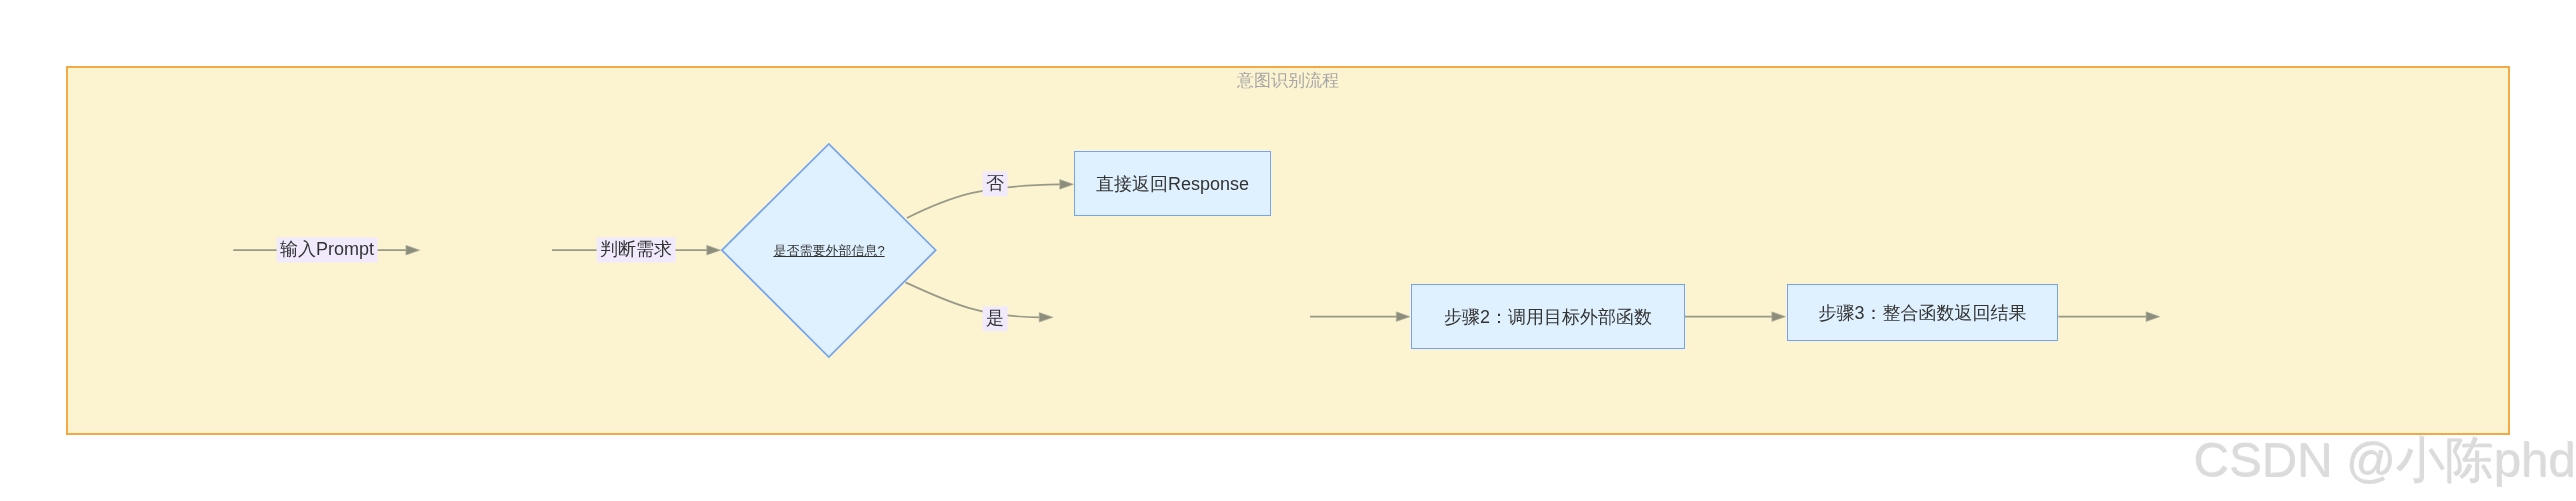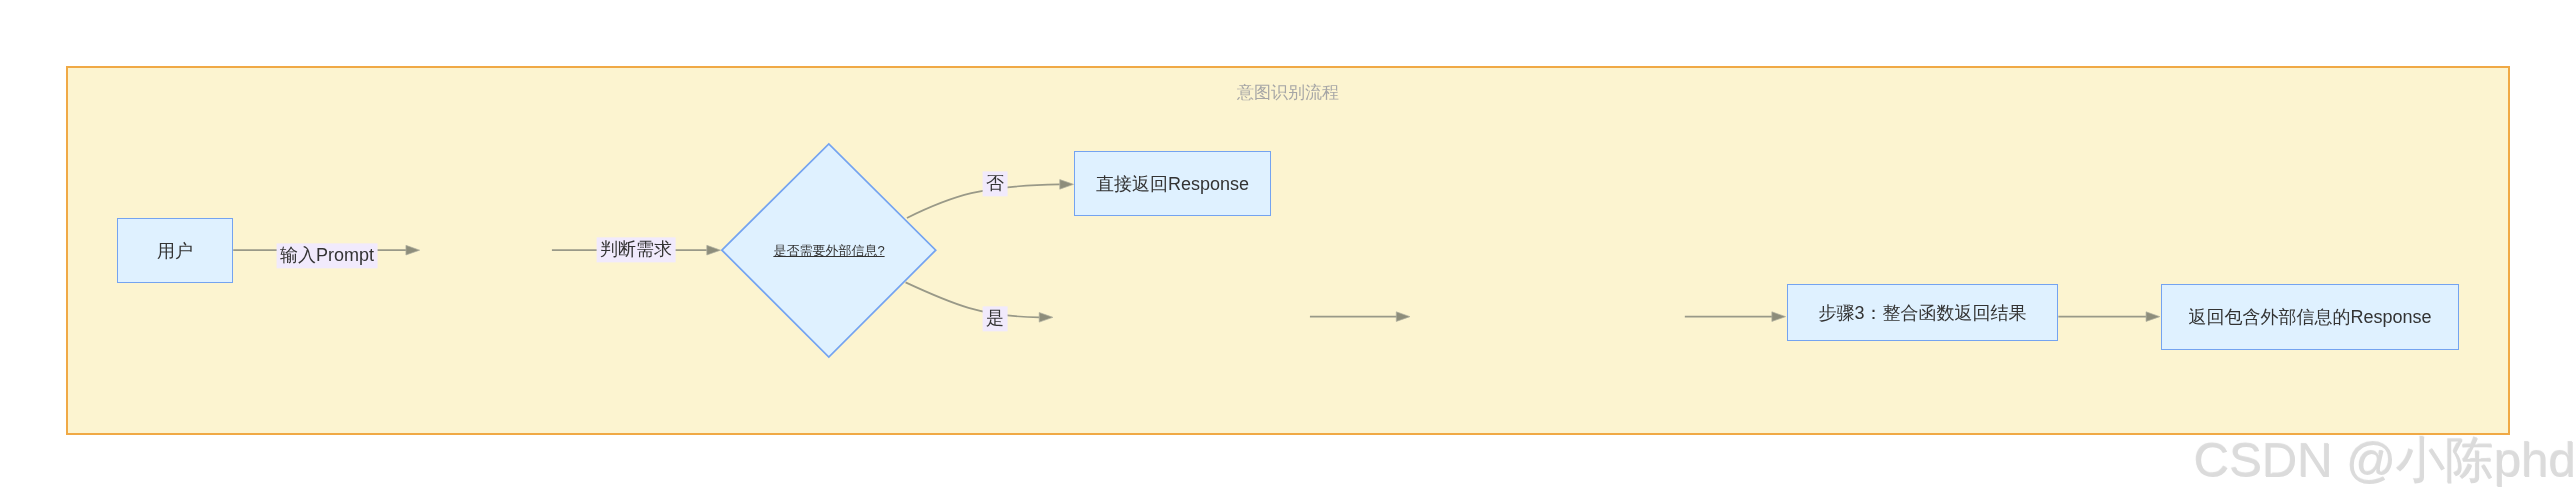--- a/index.html
+++ b/index.html
@@ -31,21 +31,20 @@
     background:var(--cluster-fill);
     border:2.1px solid var(--cluster-border);
   }
   .cluster-title{
     position:absolute;
     left:1288px; top:69px;
     transform:translateX(-50%);
     font-size:17px;
     color:var(--title-color);
     white-space:nowrap;
-    margin-top:12px;
   }
   svg.edges{
     position:absolute;
     left:0; top:0;
     width:2576px; height:501px;
   }
   .edge-path{
     stroke:var(--edge-line);
     stroke-width:2.5;
     fill:none;
@@ -90,21 +89,21 @@
   .edge-label{
     position:absolute;
     transform:translate(-50%,-50%);
     background:var(--edge-label-bg);
     color:var(--text-color);
     font-size:18px;
     line-height:1.25;
     padding:1.4px 3.4px;
     white-space:nowrap;
   }
-  .edge-label-input{left:327px;  top:256px;text-align:center;}
+  .edge-label-input{left:327px;  top:250px;text-align:center;}
   .edge-label-judge{left:636px;  top:250px;}
   .edge-label-no   {left:995px; top:184px;}
   .edge-label-yes  {left:995px; top:319px;}
   .watermark{
     position:absolute;
     right:0; top:435px;
     font-size:49px;
     line-height:1.05;
     color:var(--watermark-color);
     text-shadow:1.4px 1.4px 1.4px rgba(255,255,255,0.9), -0.7px -0.7px 0.7px rgba(170,170,170,0.4);
@@ -138,40 +137,37 @@
     <path class="edge-path" d="M 1911 462 L 2038 462"></path>
     <polygon class="arrowhead" points="2057,462 2037,455 2037,469"></polygon>
 
     <path class="edge-path" d="M 2458 462 L 2586 462"></path>
     <polygon class="arrowhead" points="2605,462 2585,455 2585,469"></polygon>
 
     <path class="edge-path" d="M 3003 462 L 3131 462"></path>
     <polygon class="arrowhead" points="3151,462 3131,455 3131,469"></polygon>
   </svg>
 
-  <div class="node node-user">
-    <span>用户</span>
-  </div>
 
 
   <div class="decision-label">是否需要外部信息?</div>
 
   <div class="node node-direct">
     <span>直接返回Response</span>
   </div>
 
 
+  <div class="node node-step2">
+    <span>步骤2：调用目标外部函数</span>
+  </div>
 
   <div class="node node-step3">
     <span>步骤3：整合函数返回结果</span>
   </div>
 
-  <div class="node node-final">
-    <span>返回包含外部信息的Response</span>
-  </div>
 
   <div class="edge-label edge-label-input">输入Prompt</div>
   <div class="edge-label edge-label-judge">判断需求</div>
   <div class="edge-label edge-label-no">否</div>
   <div class="edge-label edge-label-yes">是</div>
 
   <div class="watermark">CSDN @小陈phd</div>
 
 </div>
 

